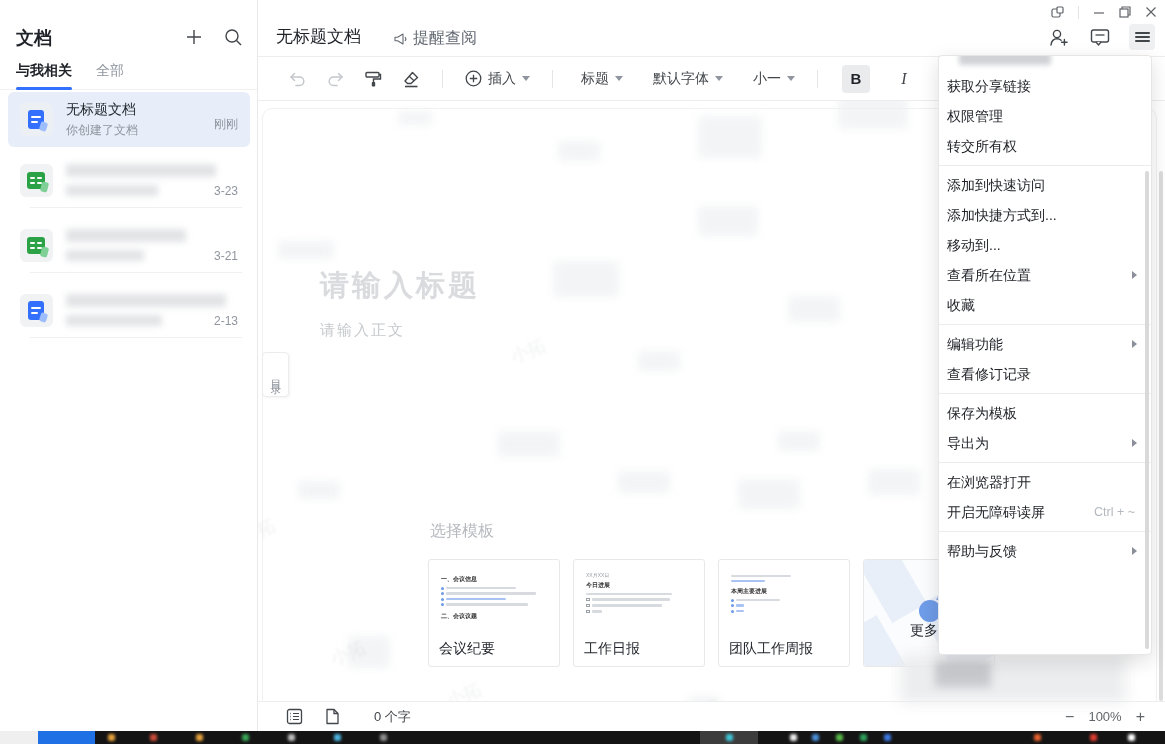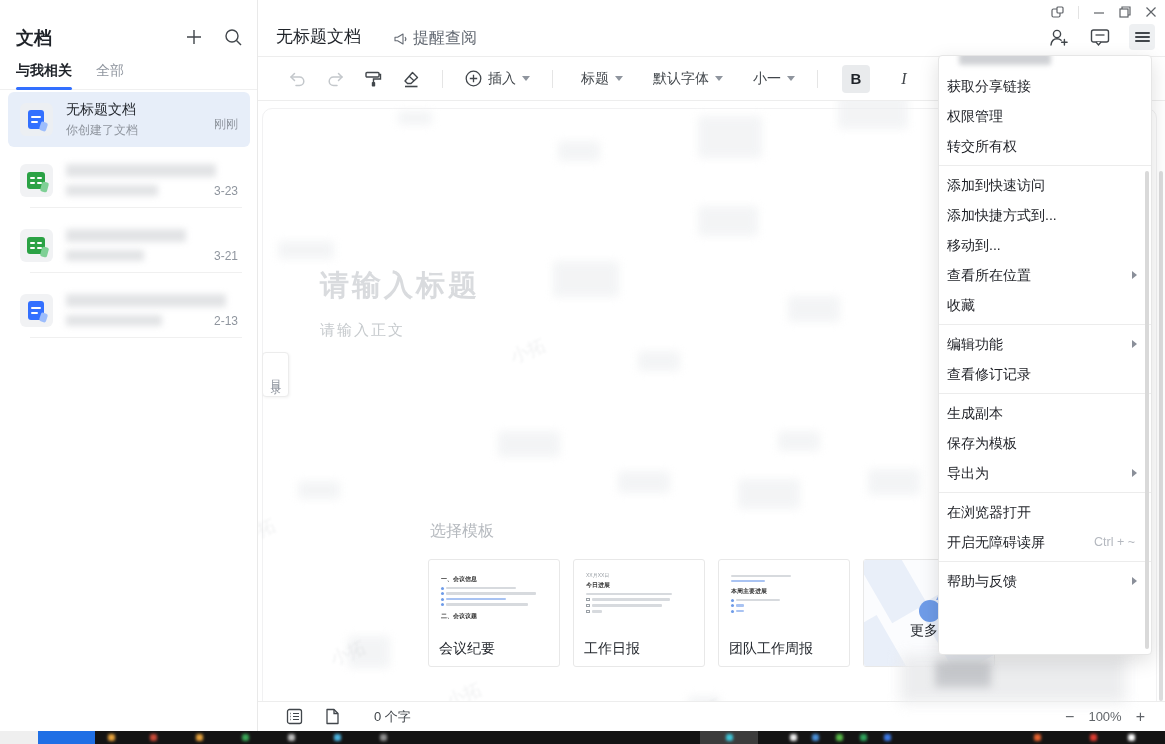--- a/index.html
+++ b/index.html
@@ -489,21 +489,20 @@
     <div class="mdiv"></div>
     <div class="mi">添加到快速访问</div>
     <div class="mi">添加快捷方式到...</div>
     <div class="mi">移动到...</div>
     <div class="mi"><span>查看所在位置</span><span class="sub"></span></div>
     <div class="mi">收藏</div>
     <div class="mdiv"></div>
     <div class="mi"><span>编辑功能</span><span class="sub"></span></div>
     <div class="mi">查看修订记录</div>
     <div class="mdiv"></div>
-    <div class="mi">生成副本</div>
     <div class="mi">保存为模板</div>
     <div class="mi"><span>导出为</span><span class="sub"></span></div>
     <div class="mdiv"></div>
     <div class="mi">在浏览器打开</div>
     <div class="mi"><span>开启无障碍读屏</span><span class="sc">Ctrl + ~</span></div>
     <div class="mdiv"></div>
     <div class="mi"><span>帮助与反馈</span><span class="sub"></span></div>
     <div class="menu-scroll"></div>
   </div>
 

